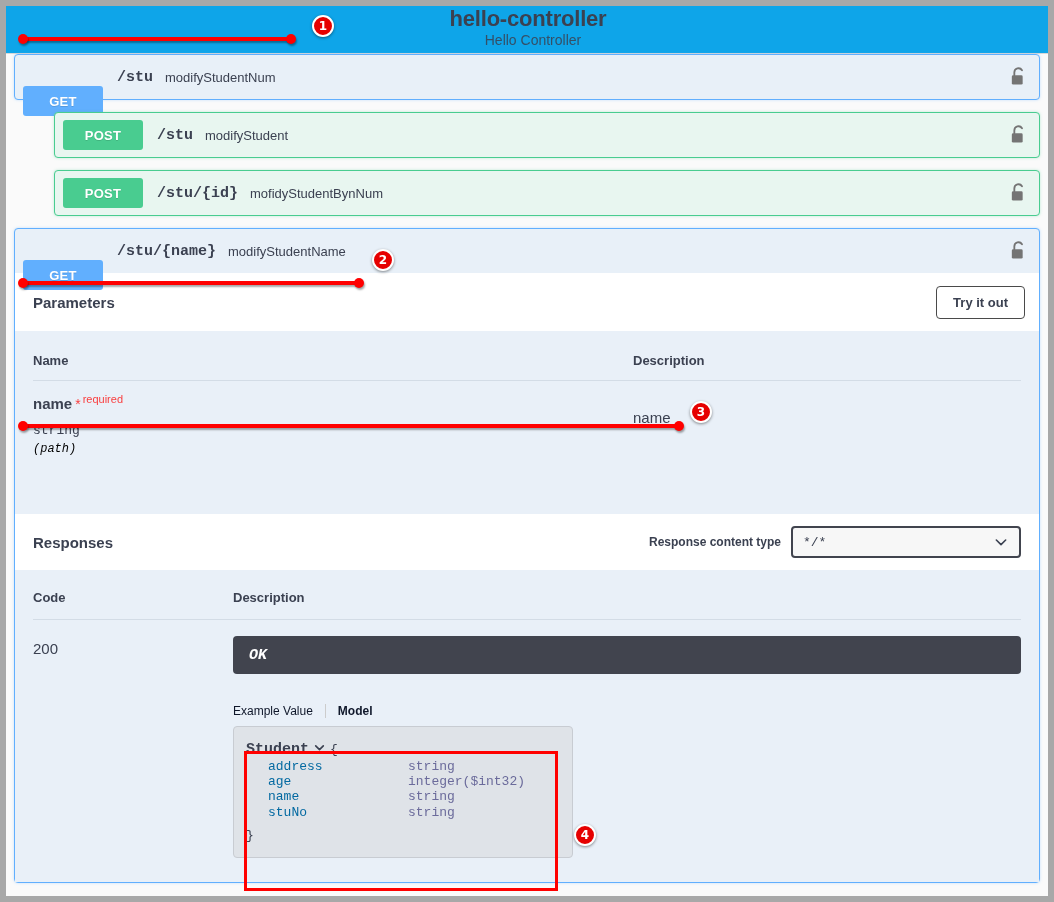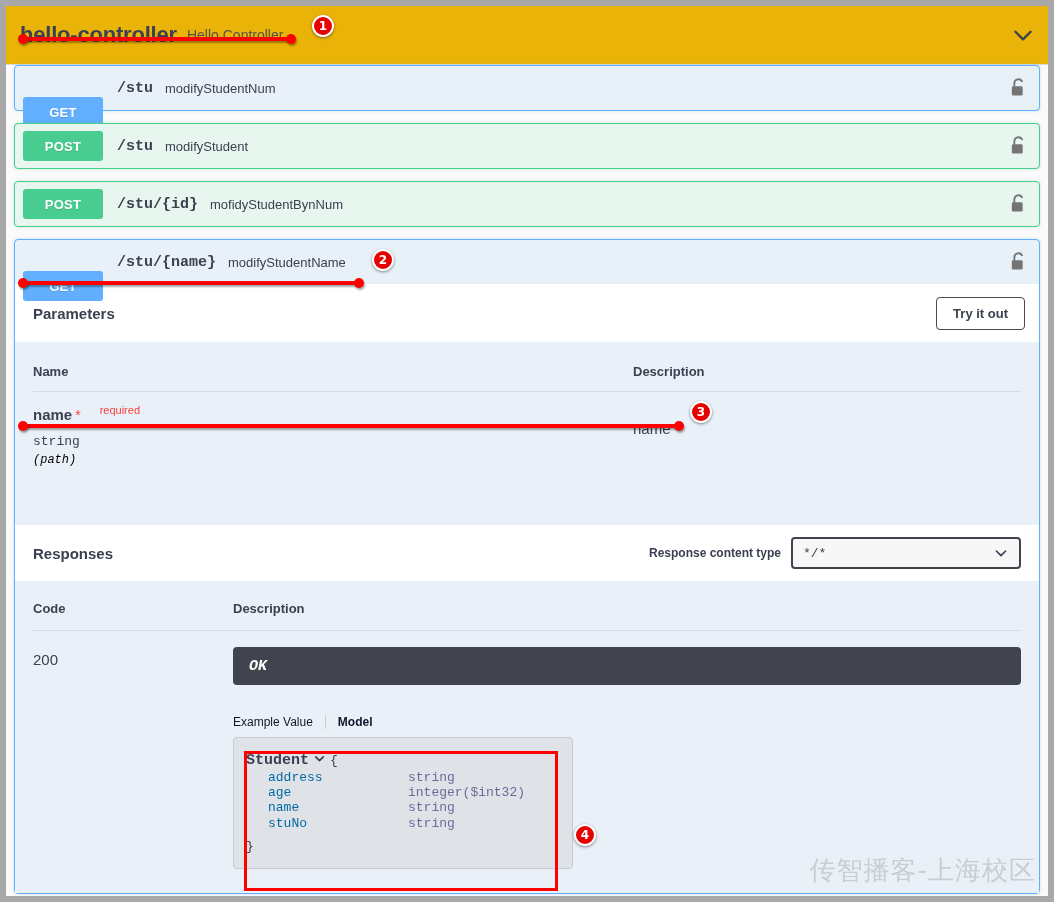--- a/index.html
+++ b/index.html
@@ -15,46 +15,47 @@
     position:absolute;
     left:6px; top:6px;
     width:1042px; height:890px;
     background:#fafafa;
     overflow:hidden;
   }
 
   
   .tag-header{
     position:relative;
-    height:59px;
+    height:48px;
     padding:0 12px 0 14px;
     display:flex; align-items:center;
     border-bottom:1px solid #d8d8d8;
-    background:#eab308;
+    background:#0ea5e9;
+    flex-direction:column;
   }
   .tag-name{
     font-size:22px; font-weight:bold; color:#3b4151;
     letter-spacing:-0.2px;
   }
   .tag-desc{
     font-size:14px; color:#3b4151; margin-left:10px;
     opacity:.85;
   }
   .tag-chevron{ margin-left:auto; width:26px; height:26px; color:#3b4151; }
 
   
   .op-list{ padding:0 8px; }
   .op{
     margin:0 0 12px 0;
     border-radius:4px;
     border-width:1px; border-style:solid;
     position:relative;
   }
   .op.get{ background:#e8f0f8; border-color:#61affe; box-shadow:0 0 3px rgba(97,175,254,.35);}
-  .op.post{ background:#e8f6f0; border-color:#49cc90; box-shadow:0 0 3px rgba(73,204,144,.35);}
+  .op.post{ background:#e8f6f0; border-color:#49cc90; box-shadow:0 0 3px rgba(73,204,144,.35);margin-left:40px;}
   .op-head{
     display:flex; align-items:center;
     height:44px; padding:0 8px;
     cursor:pointer;
   }
   .verb{
     width:80px; min-width:80px; height:30px;
     border-radius:3px;
     display:flex; align-items:center; justify-content:center;
     color:#fff; font-size:13px; font-weight:bold;
@@ -99,21 +100,21 @@
   .tbl th{
     text-align:left;
     font-size:13px; font-weight:bold; color:#3b4151;
     padding:22px 0 12px 0;
     border-bottom:1px solid #d3dce6;
   }
   .tbl th.col-desc{ padding-left:0; }
   .tbl td{ padding:14px 0 0 0; vertical-align:top; }
   .param-name{ font-size:15px; font-weight:bold; color:#3b4151; }
   .req-star{ color:#f93e3e; font-size:14px; margin-left:3px; }
-  .req-text{ color:#f93e3e; font-size:11px; margin-left:19px; vertical-align:top; position:relative; top:-2px;}
+  .req-text{ color:#f93e3e; font-size:11px; margin-left:2px; vertical-align:top; position:relative; top:-2px;}
   .param-type{
     font-family:"Liberation Mono", monospace;
     font-size:13px; color:#3b4151; margin-top:10px;
   }
   .param-in{
     font-family:"Liberation Mono", monospace;
     font-style:italic;
     font-size:12px; color:#000000; margin-top:4px;
   }
   .param-desc{ font-size:15px; color:#3b4151; padding-top:14px; }
@@ -376,21 +377,20 @@
                 </td>
               </tr>
             </tbody>
           </table>
         </div>
 
       </div>
     </div>
   </div>
 
-  <div class="watermark">传智播客-上海校区</div>
 </div>
 
 <div>
 
   <div class="anno-line" style="left:22px; top:37px; width:270px;"></div>
   <div class="anno-dot" style="left:18px; top:34px;"></div>
   <div class="anno-dot" style="left:286px; top:34px;"></div>
   <div class="anno-badge" style="left:312px; top:15px;">1</div>
 
   <div class="anno-line" style="left:22px; top:281px; width:338px;"></div>

